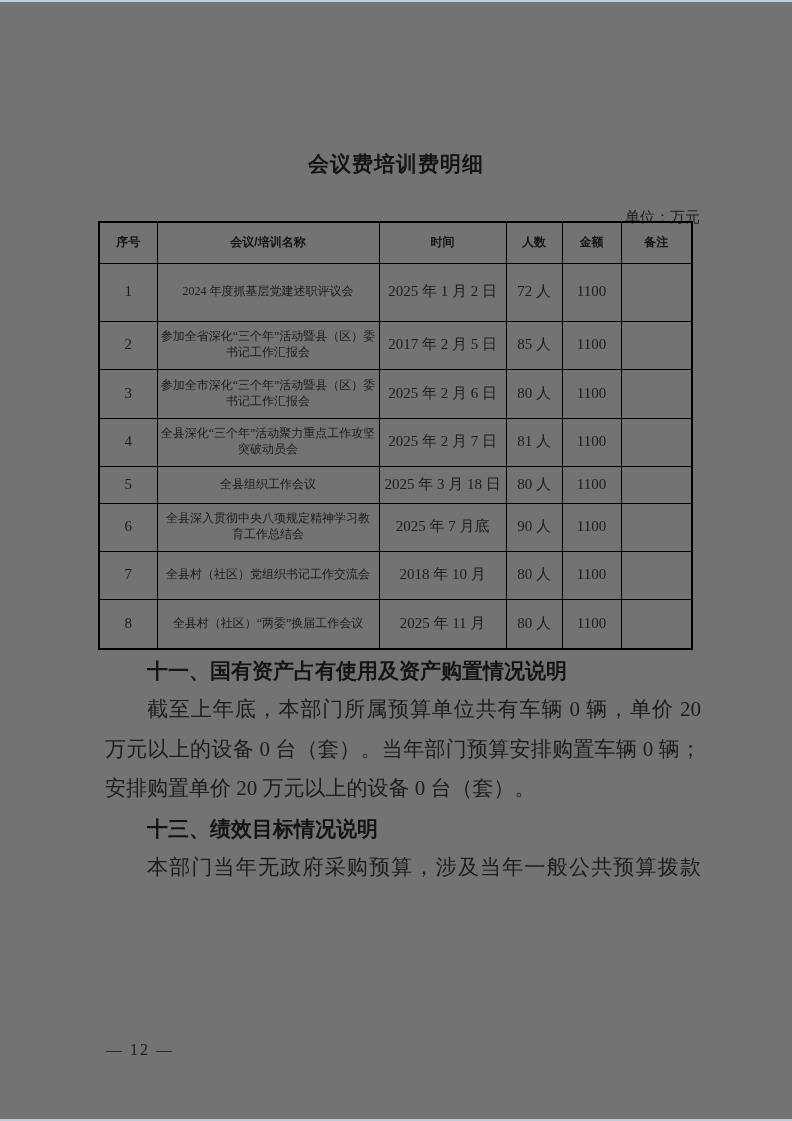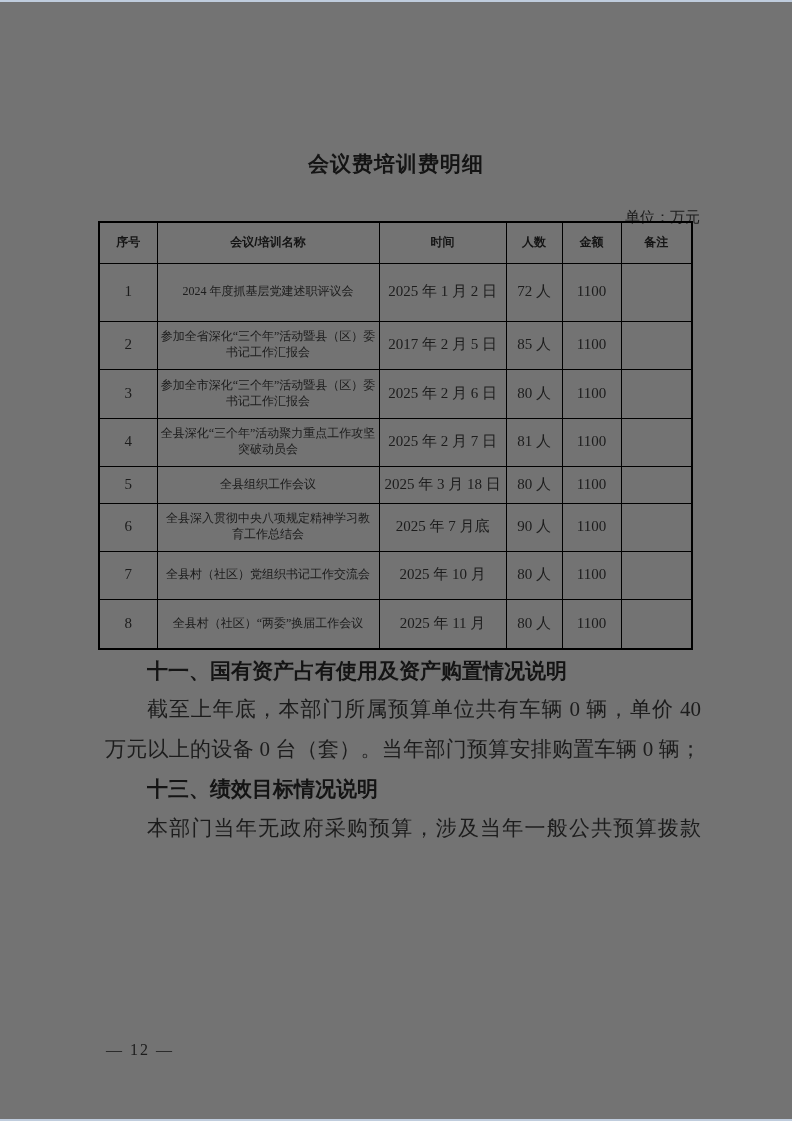--- a/index.html
+++ b/index.html
@@ -184,41 +184,42 @@
         <td class="c-no">6</td>
         <td class="c-name">全县深入贯彻中央八项规定精神学习教育工作总结会</td>
         <td class="c-time">2025 年 7 月底</td>
         <td class="c-people">90 人</td>
         <td class="c-amount">1100</td>
         <td class="c-note"></td>
       </tr>
       <tr style="height:48px">
         <td class="c-no">7</td>
         <td class="c-name">全县村（社区）党组织书记工作交流会</td>
-        <td class="c-time">2025 年 10 月</td>
+        <td class="c-time">2018 年 10 月</td>
         <td class="c-people">80 人</td>
         <td class="c-amount">1100</td>
         <td class="c-note"></td>
       </tr>
       <tr style="height:50px">
         <td class="c-no">8</td>
         <td class="c-name">全县村（社区）“两委”换届工作会议</td>
         <td class="c-time">2025 年 11 月</td>
         <td class="c-people">80 人</td>
         <td class="c-amount">1100</td>
         <td class="c-note"></td>
       </tr>
     </tbody>
   </table>
 
   <div class="sections">
     <div>
       <div class="sec-heading">十一、国有资产占有使用及资产购置情况说明</div>
-      <div class="body-line indent jboth">截至上年底，本部门所属预算单位共有车辆 0 辆，单价 40</div>
+      <div class="body-line indent jboth">截至上年底，本部门所属预算单位共有车辆 0 辆，单价 20</div>
       <div class="body-line jboth">万元以上的设备 0 台（套）。当年部门预算安排购置车辆 0 辆；</div>
+      <div class="body-line">安排购置单价 20 万元以上的设备 0 台（套）。</div>
     </div>
     <div>
       <div class="sec-heading">十三、绩效目标情况说明</div>
       <div class="body-line indent jboth">本部门当年无政府采购预算，涉及当年一般公共预算拨款</div>
     </div>
   </div>
 
   <div class="page-num">— 12 —</div>
 
   <div class="edge-line edge-bottom"></div>

